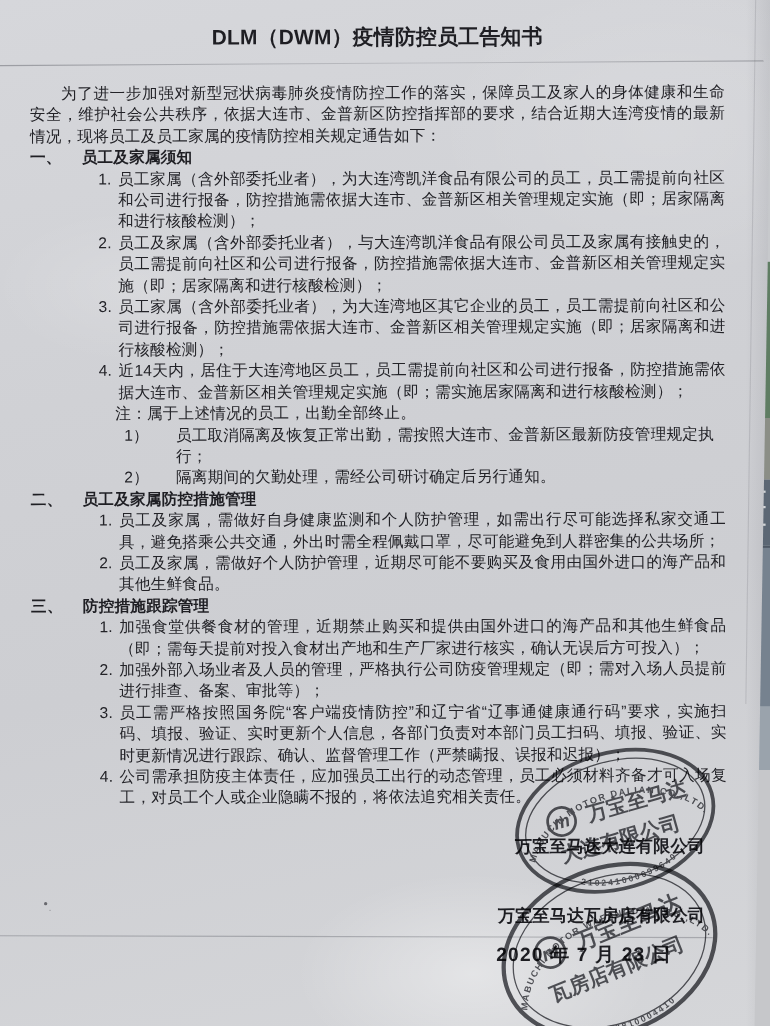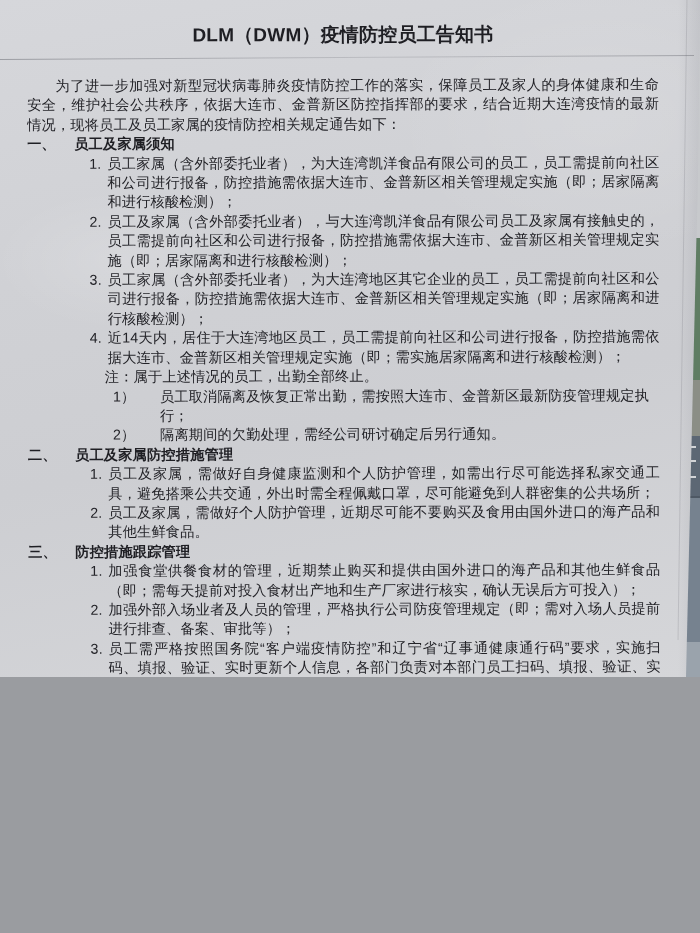--- a/index.html
+++ b/index.html
@@ -1,16 +1,16 @@
 <!DOCTYPE html>
 <html><head>
 <meta charset="utf-8">
 <style>
   html,body{margin:0;padding:0;background:#9a9ca0;}
-  .photo{position:relative;width:700px;height:677px;overflow:hidden;
+  .photo{position:relative;width:700px;height:933px;overflow:hidden;
          font-family:"Liberation Sans","DejaVu Sans",sans-serif;background:#fdba74;}
 
   
   .bg-strip{position:absolute;top:0;right:0;width:18px;height:933px;background:#c7c9cc;}
   .bg-seg{position:absolute;right:0;width:18px;}
   .seg-green{top:238px;height:142px;background:#5f7d63;}
   .seg-tan{top:380px;height:56px;background:#8b8e86;}
   .seg-blue1{top:436px;height:60px;background:#5c6774;}
   .seg-blue2{top:496px;height:146px;background:#76828f;border-top:2px solid #4e5864;}
   .seg-blue3{top:642px;height:58px;background:#9aa3ac;}

